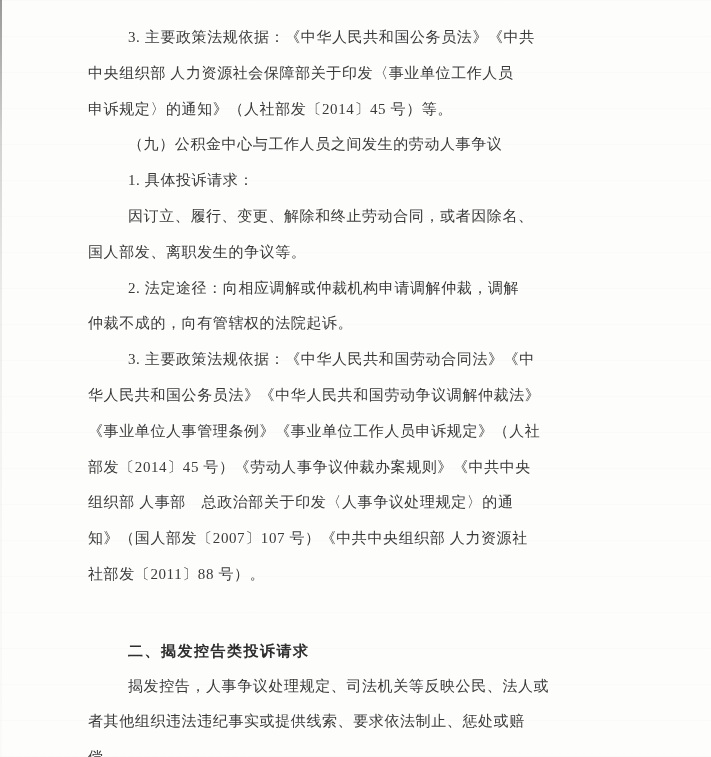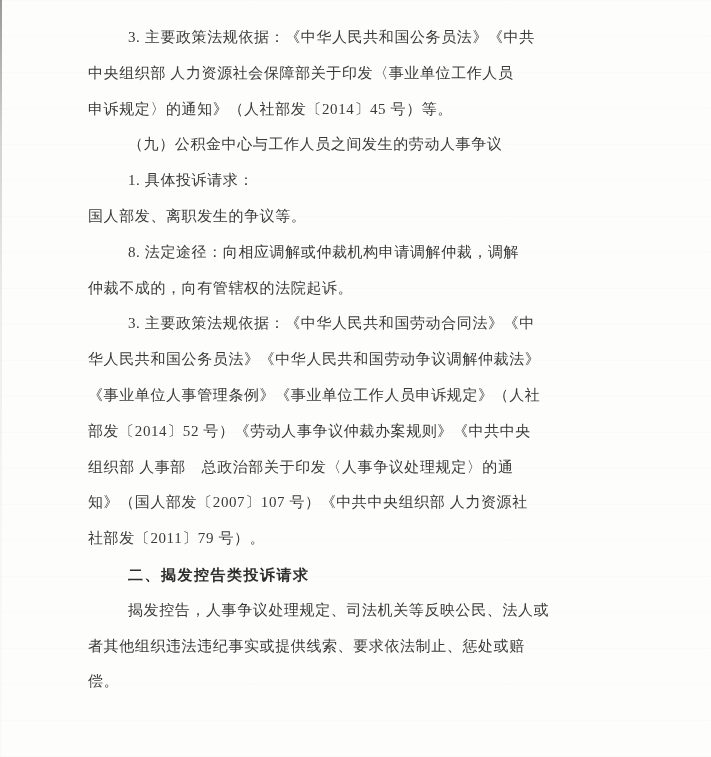--- a/index.html
+++ b/index.html
@@ -53,42 +53,44 @@
     white-space: nowrap;
   }
   .line.indent {
     padding-left: 40px;
   }
   .line.heading {
     font-weight: 700;
     color: #2e2e2e;
     font-family: "Liberation Sans", "DejaVu Sans", sans-serif;
     letter-spacing: 1.5px;
+    margin-top: 40px;
   }
 </style>
 </head>
 <body>
 
 <div class="page">
   <div class="scan-edge"></div>
 
   <div class="textblock">
     <div class="line indent">3. 主要政策法规依据：《中华人民共和国公务员法》《中共</div>
     <div class="line">中央组织部 人力资源社会保障部关于印发〈事业单位工作人员</div>
     <div class="line">申诉规定〉的通知》（人社部发〔2014〕45 号）等。</div>
     <div class="line indent">（九）公积金中心与工作人员之间发生的劳动人事争议</div>
     <div class="line indent">1. 具体投诉请求：</div>
+    <div class="line indent">因订立、履行、变更、解除和终止劳动合同，或者因除名、</div>
     <div class="line">国人部发、离职发生的争议等。</div>
-    <div class="line indent">8. 法定途径：向相应调解或仲裁机构申请调解仲裁，调解</div>
+    <div class="line indent">2. 法定途径：向相应调解或仲裁机构申请调解仲裁，调解</div>
     <div class="line">仲裁不成的，向有管辖权的法院起诉。</div>
     <div class="line indent">3. 主要政策法规依据：《中华人民共和国劳动合同法》《中</div>
     <div class="line">华人民共和国公务员法》《中华人民共和国劳动争议调解仲裁法》</div>
     <div class="line">《事业单位人事管理条例》《事业单位工作人员申诉规定》（人社</div>
-    <div class="line">部发〔2014〕52 号）《劳动人事争议仲裁办案规则》《中共中央</div>
+    <div class="line">部发〔2014〕45 号）《劳动人事争议仲裁办案规则》《中共中央</div>
     <div class="line">组织部 人事部　总政治部关于印发〈人事争议处理规定〉的通</div>
     <div class="line">知》（国人部发〔2007〕107 号）《中共中央组织部 人力资源社</div>
-    <div class="line">社部发〔2011〕79 号）。</div>
+    <div class="line">社部发〔2011〕88 号）。</div>
     <div class="line indent heading">二、揭发控告类投诉请求</div>
     <div class="line indent">揭发控告，人事争议处理规定、司法机关等反映公民、法人或</div>
     <div class="line">者其他组织违法违纪事实或提供线索、要求依法制止、惩处或赔</div>
     <div class="line">偿。</div>
   </div>
 </div>
 
 </body></html>

